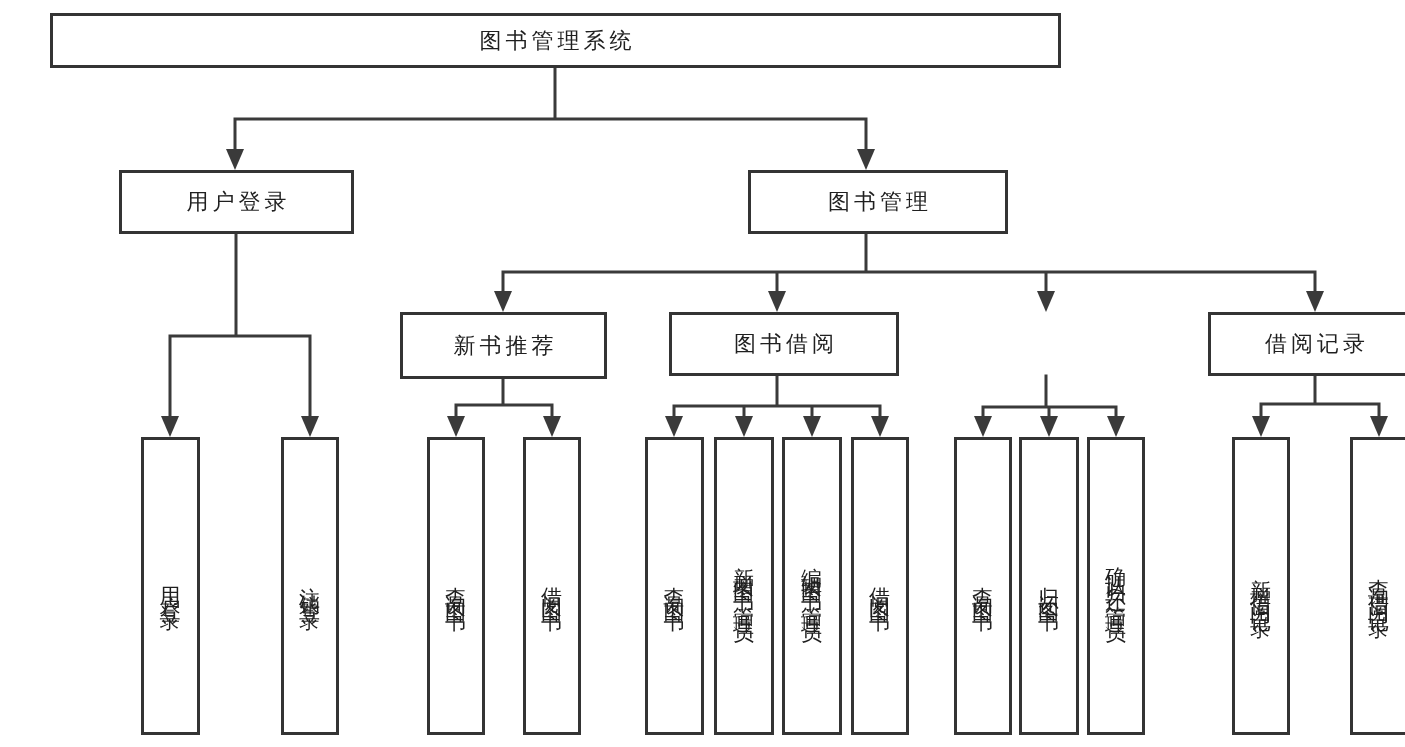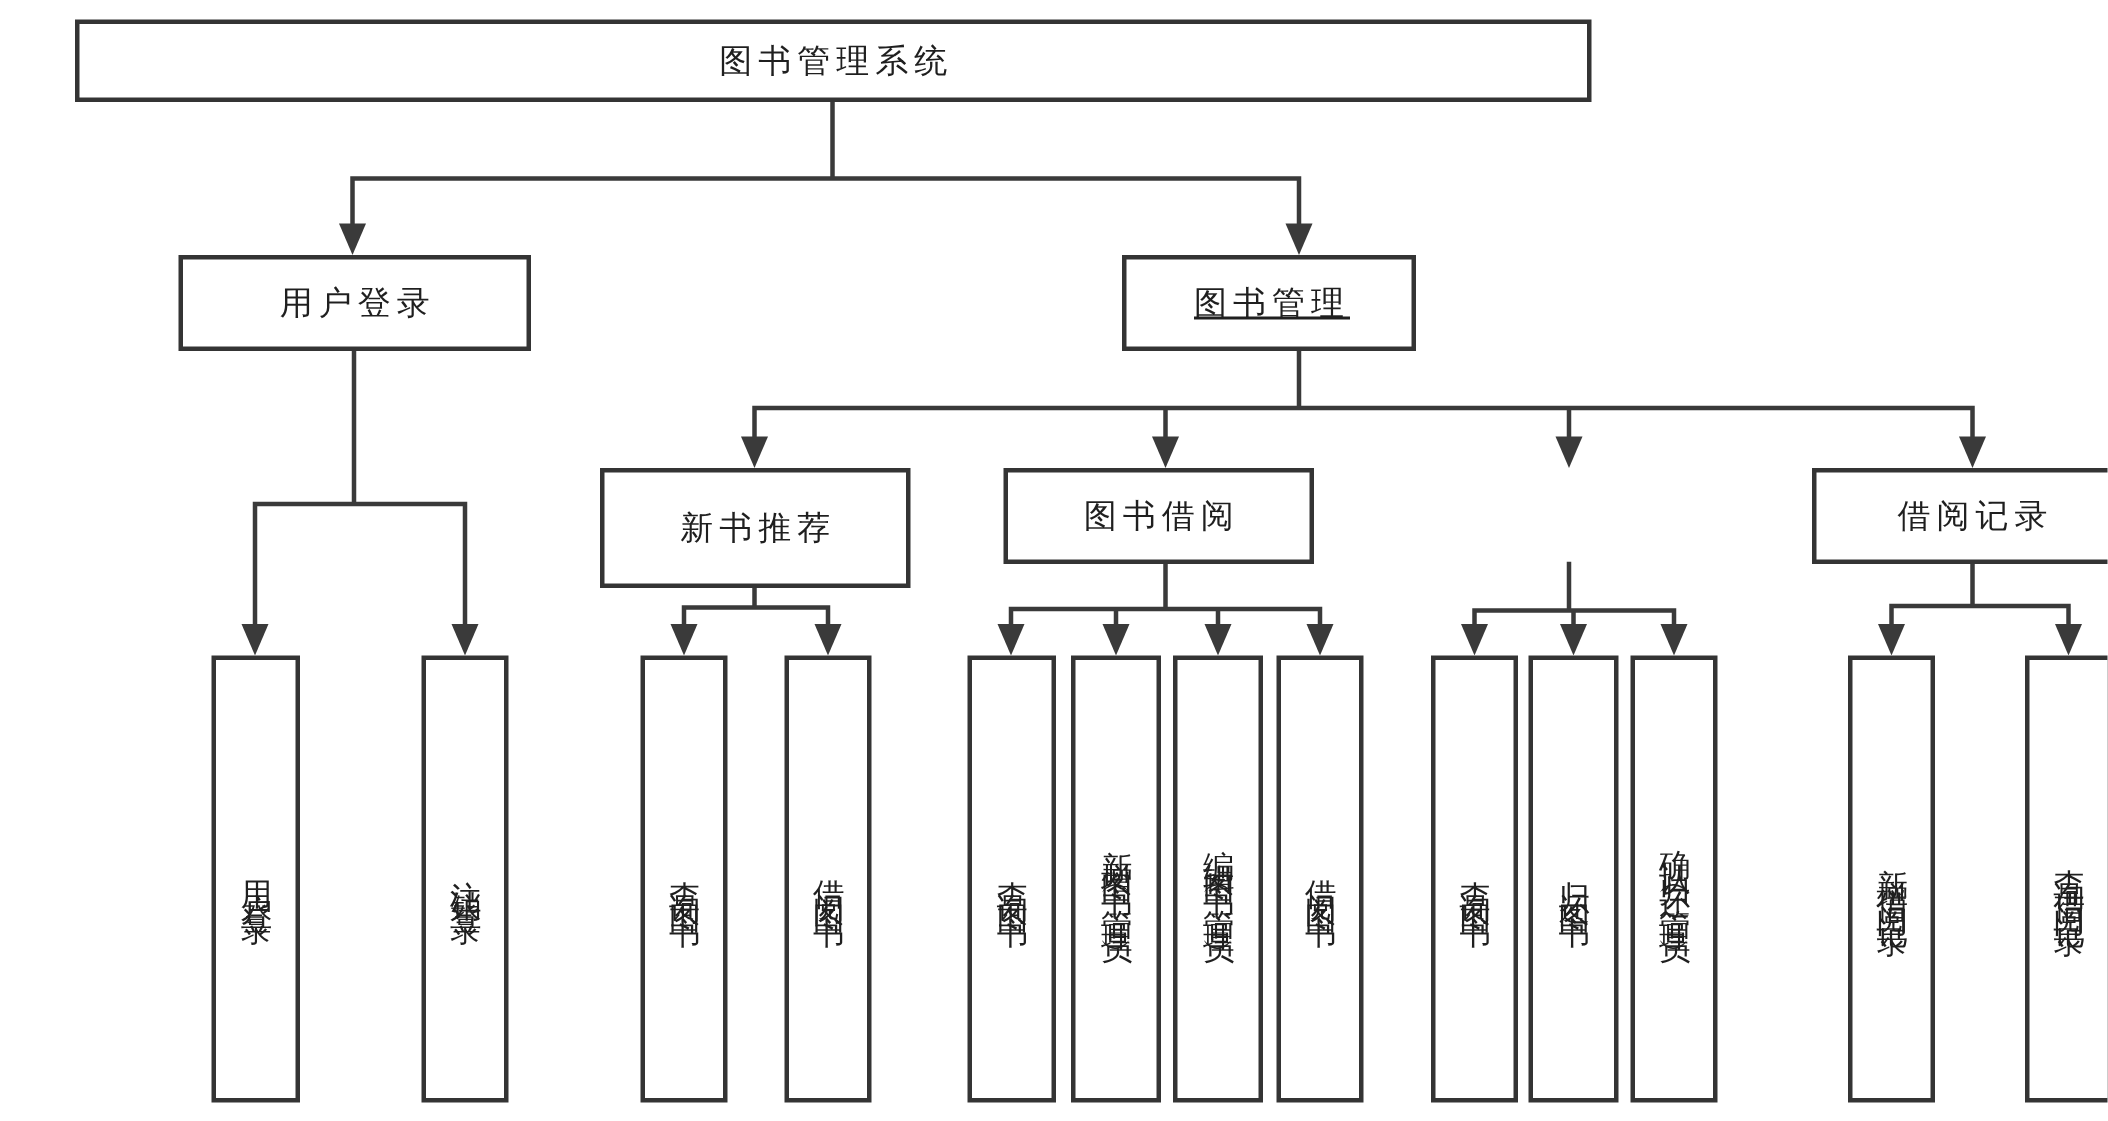--- a/index.html
+++ b/index.html
@@ -86,28 +86,28 @@
     </g>
   </svg>
 
   <div class="node hbox" style="left:13px; top:13px; width:1011px; height:55px;">
     <span class="lbl">图书管理系统</span>
   </div>
 
   <div class="node hbox" style="left:82px; top:170px; width:235px; height:64px;">
     <span class="lbl">用户登录</span>
   </div>
-  <div class="node hbox" style="left:711px; top:170px; width:196px; height:64px;text-decoration:underline;">
+  <div class="node hbox" style="left:711px; top:170px; width:260px; height:64px;">
     <span class="lbl">图书管理</span>
   </div>
 
-  <div class="node hbox" style="left:363px; top:312px; width:207px; height:80px;">
+  <div class="node hbox" style="left:363px; top:312px; width:207px; height:67px;">
     <span class="lbl">新书推荐</span>
   </div>
-  <div class="node hbox" style="left:632px; top:312px; width:207px; height:64px;">
+  <div class="node hbox" style="left:632px; top:312px; width:230px; height:64px;">
     <span class="lbl">图书借阅</span>
   </div>
   <div class="node hbox" style="left:1171px; top:312px; width:214px; height:64px;">
     <span class="lbl">借阅记录</span>
   </div>
 
   <div class="node vbox" style="left:104px; top:437px; width:59px; height:298px;">
     <span class="lbl">用户登录</span>
   </div>
   <div class="node vbox" style="left:244px; top:437px; width:58px; height:298px;">

